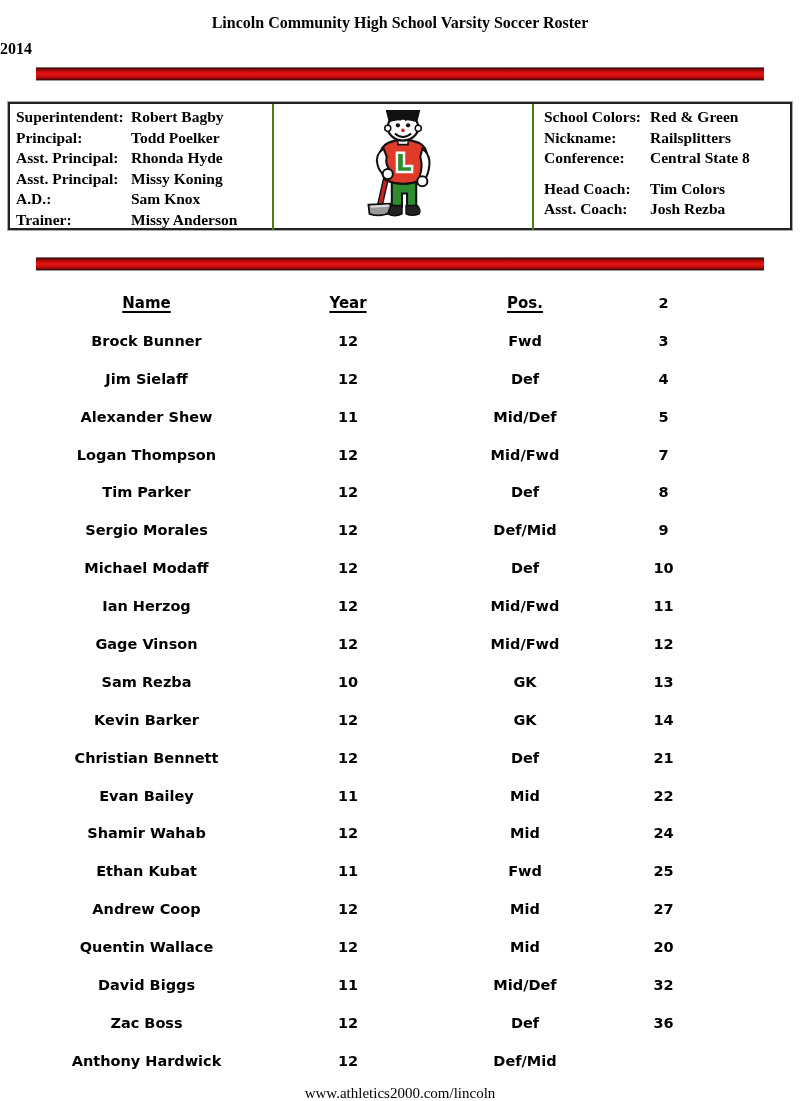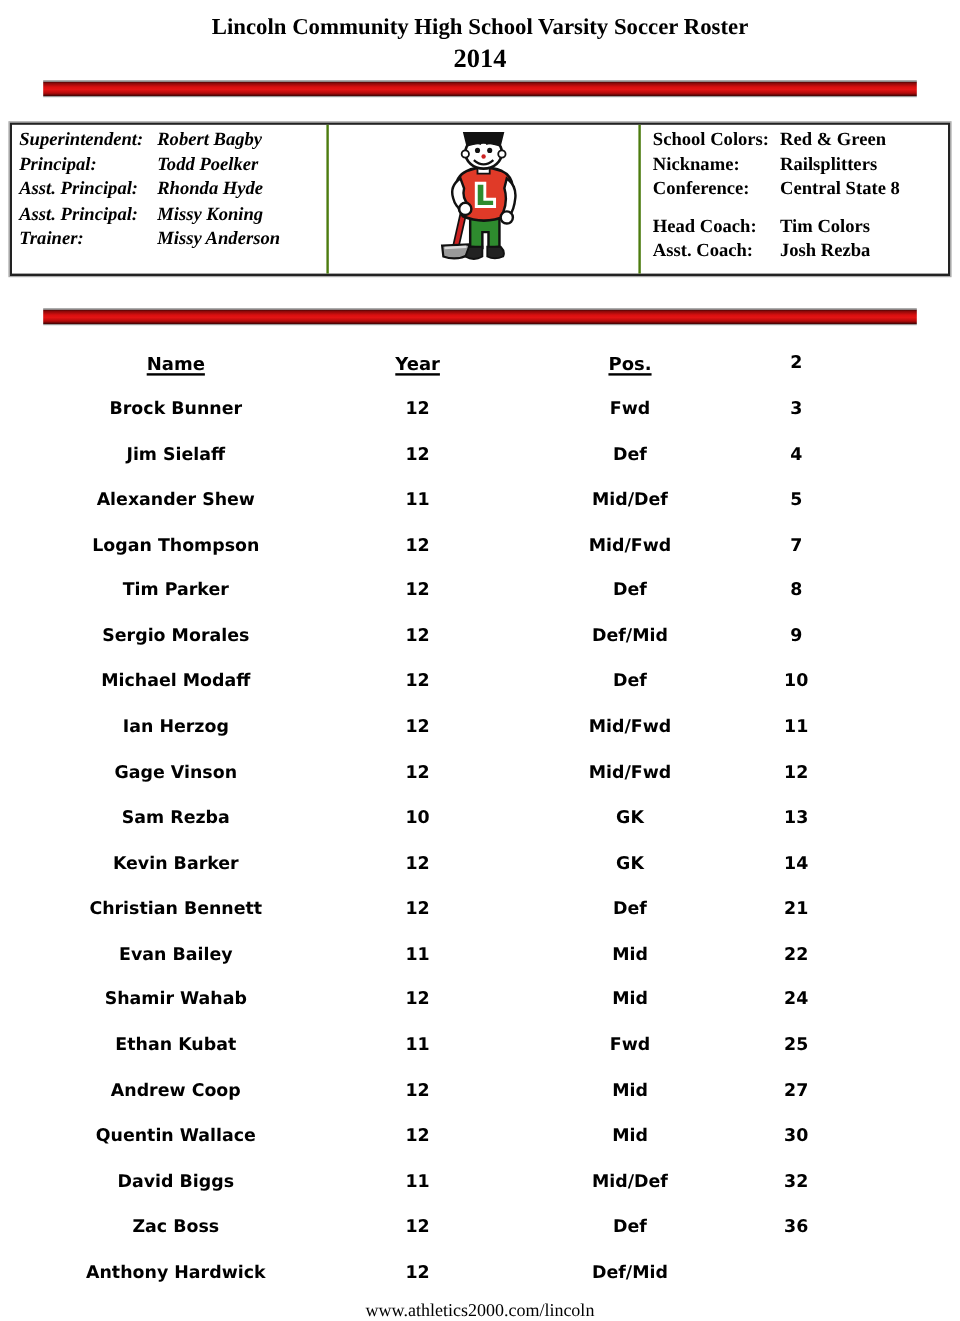--- a/index.html
+++ b/index.html
@@ -3,24 +3,24 @@
 <meta charset="utf-8">
 <style>
   html,body{margin:0;padding:0;}
   body{
     width:800px;height:1101px;background:#ffffff;position:relative;
     font-family:"Liberation Serif", serif;color:#000;
     overflow:hidden;
   }
   .page-title{
     margin-top:8px;text-align:center;
-    font-family:"Liberation Serif", serif;font-weight:bold;font-size:19px;line-height:30px;
+    font-family:"Liberation Serif", serif;font-weight:bold;font-size:16px;line-height:30px;
   }
   .page-year{
-    text-align:center;font-weight:bold;font-size:22px;line-height:18px;margin-top:2px;
+    text-align:left;font-weight:bold;font-size:16px;line-height:18px;margin-top:2px;
   }
   .red-bar{
     height:12px;margin:0 36px;
     background:linear-gradient(to bottom,
       #3f0404 0%, #8c0909 12%, #d90f0f 38%, #e21414 55%, #b40b0b 80%, #3a0303 100%);
     border-top:1px solid #777;border-bottom:1px solid #999;
   }
   .bar1{margin-top:9px;}
   .bar2{margin-top:27px;}
   .info-table{
@@ -29,21 +29,21 @@
     border:2px solid #222;outline:1px solid #aaa;
     height:124px;
   }
   .info-cell{padding:3px 6px 0 6px;}
   .info-cell + .info-cell{border-left:2px solid #4d7c0f;}
   .info-row{
     display:grid;
     font-family:"Liberation Serif", serif;font-weight:bold;font-size:15.5px;line-height:20.5px;
     white-space:nowrap;
   }
-  .info-left .info-row{grid-template-columns:115px 1fr;font-style:italic;}
+  .info-left .info-row{grid-template-columns:115px 1fr;}
   .info-right .info-row{grid-template-columns:106px 1fr;}
   .info-right{padding-left:10px;}
   .info-row.blank{height:10px;}
   .mascot-cell{display:flex;align-items:flex-start;justify-content:center;padding:2px 0 0 0;}
   .roster{margin-top:13px;}
   .roster-grid{
     display:grid;
     grid-template-columns:205px 198px 156px 121px;
     margin-left:44px;
     grid-auto-rows:37.9px;
@@ -85,20 +85,24 @@
       </div>
       <div class="info-row">
         <span>Asst. Principal:</span>
         <span>Rhonda Hyde</span>
       </div>
       <div class="info-row">
         <span>Asst. Principal:</span>
         <span>Missy Koning</span>
       </div>
       <div class="info-row">
+        <span>A.D.:</span>
+        <span>Sam Knox</span>
+      </div>
+      <div class="info-row">
         <span>Trainer:</span>
         <span>Missy Anderson</span>
       </div>
     </div>
 
   <div class="info-cell mascot-cell">
 
     <svg width="92" height="122" viewBox="0 0 90 120">
 
       <line x1="29" y1="68" x2="22" y2="99" stroke="#111" stroke-width="6"></line>
@@ -237,21 +241,21 @@
       <div class="cell">11</div>
       <div class="cell">Fwd</div>
       <div class="cell">25</div>
       <div class="cell">Andrew Coop</div>
       <div class="cell">12</div>
       <div class="cell">Mid</div>
       <div class="cell">27</div>
       <div class="cell">Quentin Wallace</div>
       <div class="cell">12</div>
       <div class="cell">Mid</div>
-      <div class="cell">30</div>
+      <div class="cell">20</div>
       <div class="cell">David Biggs</div>
       <div class="cell">11</div>
       <div class="cell">Mid/Def</div>
       <div class="cell">32</div>
       <div class="cell">Zac Boss</div>
       <div class="cell">12</div>
       <div class="cell">Def</div>
       <div class="cell">36</div>
       <div class="cell">Anthony Hardwick</div>
       <div class="cell">12</div>

